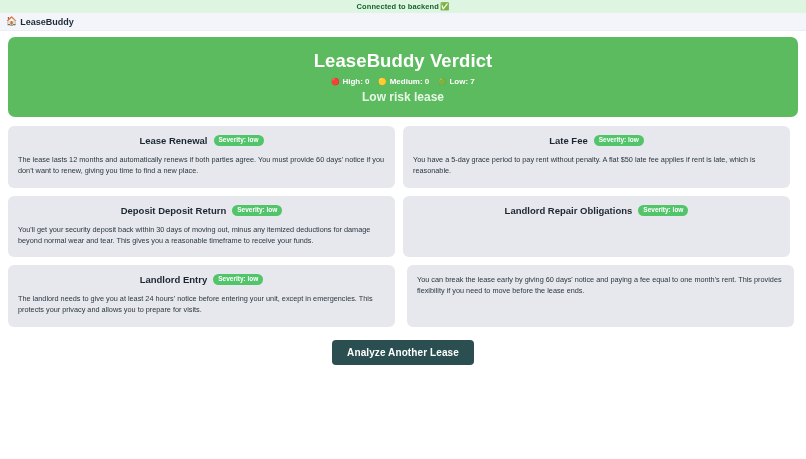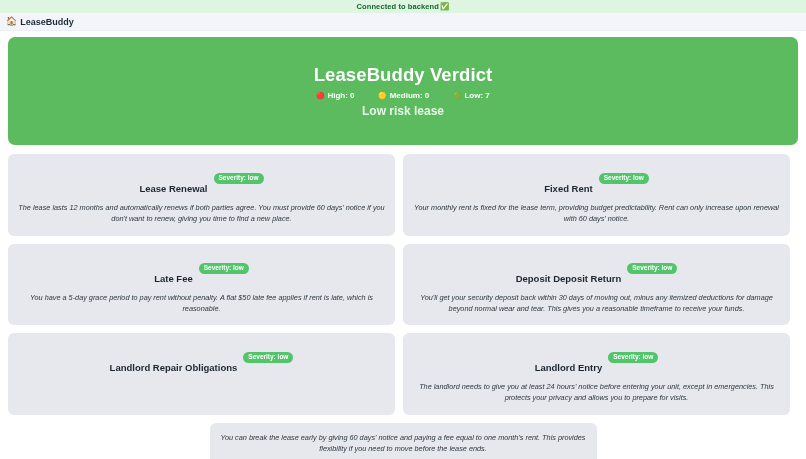--- a/index.html
+++ b/index.html
@@ -52,37 +52,37 @@
 
   
   .page {
     padding: 6px 8px 0 8px;
   }
 
   
   .verdict {
     background: #5cba5f;
     border-radius: 7px;
-    height: 108px;
+    height: 80px;
     display: flex;
     flex-direction: column;
     align-items: center;
     justify-content: center;
     gap: 5px;
   }
   .verdict-title {
     font-size: 18.5px;
     font-weight: 700;
     color: #ffffff;
     letter-spacing: 0.1px;
   }
   .verdict-counts {
     display: flex;
     align-items: center;
-    gap: 24px;
+    gap: 9px;
     font-size: 8px;
     font-weight: 700;
     color: #ffffff;
   }
   .count-item {
     display: flex;
     align-items: center;
     gap: 2.5px;
   }
   .count-dot { font-size: 7px; line-height: 1; }
@@ -113,38 +113,36 @@
     display: flex;
     align-items: center;
     justify-content: center;
     gap: 6px;
     margin-bottom: 8px;
   }
   .card-title {
     font-size: 9.5px;
     font-weight: 700;
     color: #1c2630;
-    margin-top: 20px;
   }
   .badge {
     background: #52c46a;
     color: #ffffff;
     font-size: 6.5px;
     font-weight: 700;
     border-radius: 8px;
     padding: 2px 5px 2.5px 5px;
     line-height: 1;
     white-space: nowrap;
   }
   .card-body {
     font-size: 7.3px;
     line-height: 1.55;
     color: #2b3640;
-    text-align: center;
-    font-style: italic;
+    text-align: left;
   }
 
   
   .footer-action {
     display: flex;
     justify-content: center;
     margin-top: 13px;
   }
   .analyze-btn {
     background: #2b4f50;
@@ -200,27 +198,20 @@
   <div class="findings">
 
     <div class="card">
       <div class="card-head">
         <span class="card-title">Lease Renewal</span>
         <span class="badge">Severity: low</span>
       </div>
       <div class="card-body">The lease lasts 12 months and automatically renews if both parties agree. You must provide 60 days' notice if you don't want to renew, giving you time to find a new place.</div>
     </div>
 
-    <div class="card">
-      <div class="card-head">
-        <span class="card-title">Fixed Rent</span>
-        <span class="badge">Severity: low</span>
-      </div>
-      <div class="card-body">Your monthly rent is fixed for the lease term, providing budget predictability. Rent can only increase upon renewal with 60 days' notice.</div>
-    </div>
 
     <div class="card">
       <div class="card-head">
         <span class="card-title">Late Fee</span>
         <span class="badge">Severity: low</span>
       </div>
       <div class="card-body">You have a 5-day grace period to pay rent without penalty. A flat $50 late fee applies if rent is late, which is reasonable.</div>
     </div>
 
     <div class="card">

